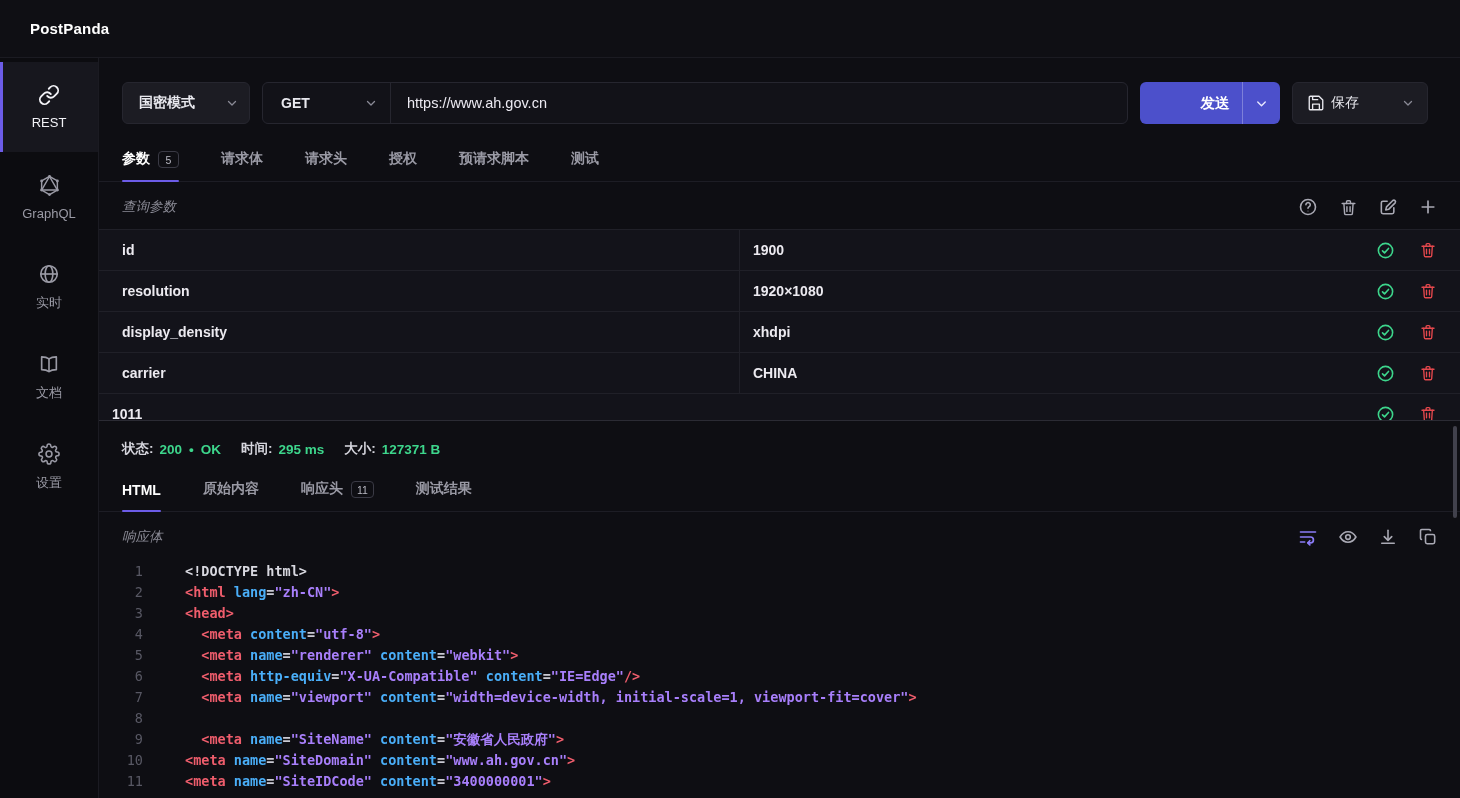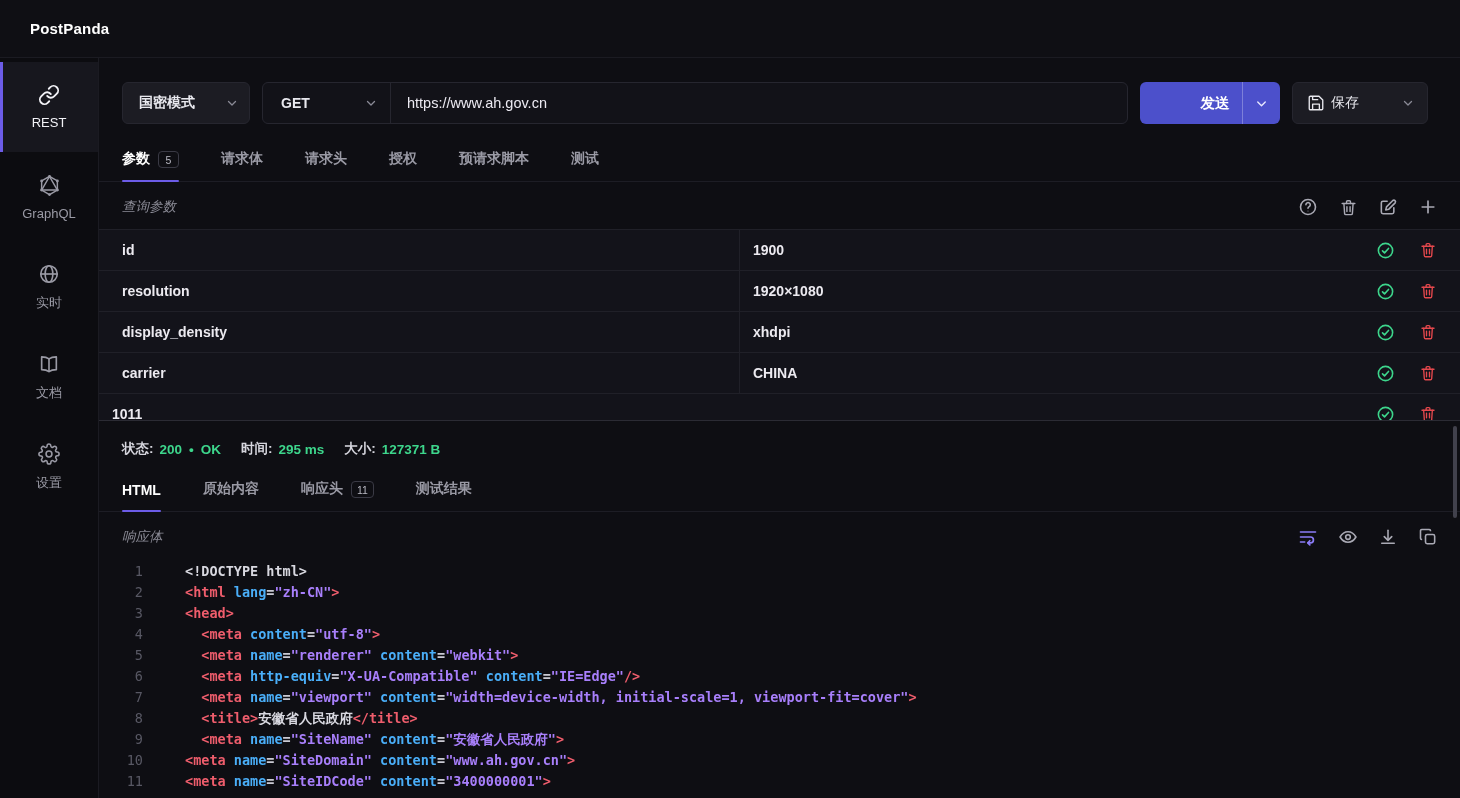--- a/index.html
+++ b/index.html
@@ -430,21 +430,21 @@
         </div>
 
         <div class="code-area">
             <div class="code-line"><span class="ln">1</span><span class="lc"><span class="tok-pl">&lt;!DOCTYPE html&gt;</span></span></div>
             <div class="code-line"><span class="ln">2</span><span class="lc"><span class="tok-tg">&lt;html</span><span class="tok-at"> lang</span><span class="tok-pu">=</span><span class="tok-va">"zh-CN"</span><span class="tok-tg">&gt;</span></span></div>
             <div class="code-line"><span class="ln">3</span><span class="lc"><span class="tok-tg">&lt;head&gt;</span></span></div>
             <div class="code-line"><span class="ln">4</span><span class="lc"><span class="tok-pl">  </span><span class="tok-tg">&lt;meta</span><span class="tok-at"> content</span><span class="tok-pu">=</span><span class="tok-va">"utf-8"</span><span class="tok-tg">&gt;</span></span></div>
             <div class="code-line"><span class="ln">5</span><span class="lc"><span class="tok-pl">  </span><span class="tok-tg">&lt;meta</span><span class="tok-at"> name</span><span class="tok-pu">=</span><span class="tok-va">"renderer"</span><span class="tok-at"> content</span><span class="tok-pu">=</span><span class="tok-va">"webkit"</span><span class="tok-tg">&gt;</span></span></div>
             <div class="code-line"><span class="ln">6</span><span class="lc"><span class="tok-pl">  </span><span class="tok-tg">&lt;meta</span><span class="tok-at"> http-equiv</span><span class="tok-pu">=</span><span class="tok-va">"X-UA-Compatible"</span><span class="tok-at"> content</span><span class="tok-pu">=</span><span class="tok-va">"IE=Edge"</span><span class="tok-tg">/&gt;</span></span></div>
             <div class="code-line"><span class="ln">7</span><span class="lc"><span class="tok-pl">  </span><span class="tok-tg">&lt;meta</span><span class="tok-at"> name</span><span class="tok-pu">=</span><span class="tok-va">"viewport"</span><span class="tok-at"> content</span><span class="tok-pu">=</span><span class="tok-va">"width=device-width, initial-scale=1, viewport-fit=cover"</span><span class="tok-tg">&gt;</span></span></div>
-            <div class="code-line"><span class="ln">8</span><span class="lc"><span class="tok-pl">  </span><span class="tok-tg">&lt;title&gt;</span><span class="tok-pl">安徽省人民政府</span><span class="tok-tg">&lt;/title&gt;</span></span></div>
+            <div class="code-line"><span class="ln">8</span></div>
             <div class="code-line"><span class="ln">9</span><span class="lc"><span class="tok-pl">  </span><span class="tok-tg">&lt;meta</span><span class="tok-at"> name</span><span class="tok-pu">=</span><span class="tok-va">"SiteName"</span><span class="tok-at"> content</span><span class="tok-pu">=</span><span class="tok-va">"安徽省人民政府"</span><span class="tok-tg">&gt;</span></span></div>
             <div class="code-line"><span class="ln">10</span><span class="lc"><span class="tok-tg">&lt;meta</span><span class="tok-at"> name</span><span class="tok-pu">=</span><span class="tok-va">"SiteDomain"</span><span class="tok-at"> content</span><span class="tok-pu">=</span><span class="tok-va">"www.ah.gov.cn"</span><span class="tok-tg">&gt;</span></span></div>
             <div class="code-line"><span class="ln">11</span><span class="lc"><span class="tok-tg">&lt;meta</span><span class="tok-at"> name</span><span class="tok-pu">=</span><span class="tok-va">"SiteIDCode"</span><span class="tok-at"> content</span><span class="tok-pu">=</span><span class="tok-va">"3400000001"</span><span class="tok-tg">&gt;</span></span></div>
           </div>
       </div>
     </div>
   </div>
 
   <div class="scroll-thumb"></div>
 </div>

